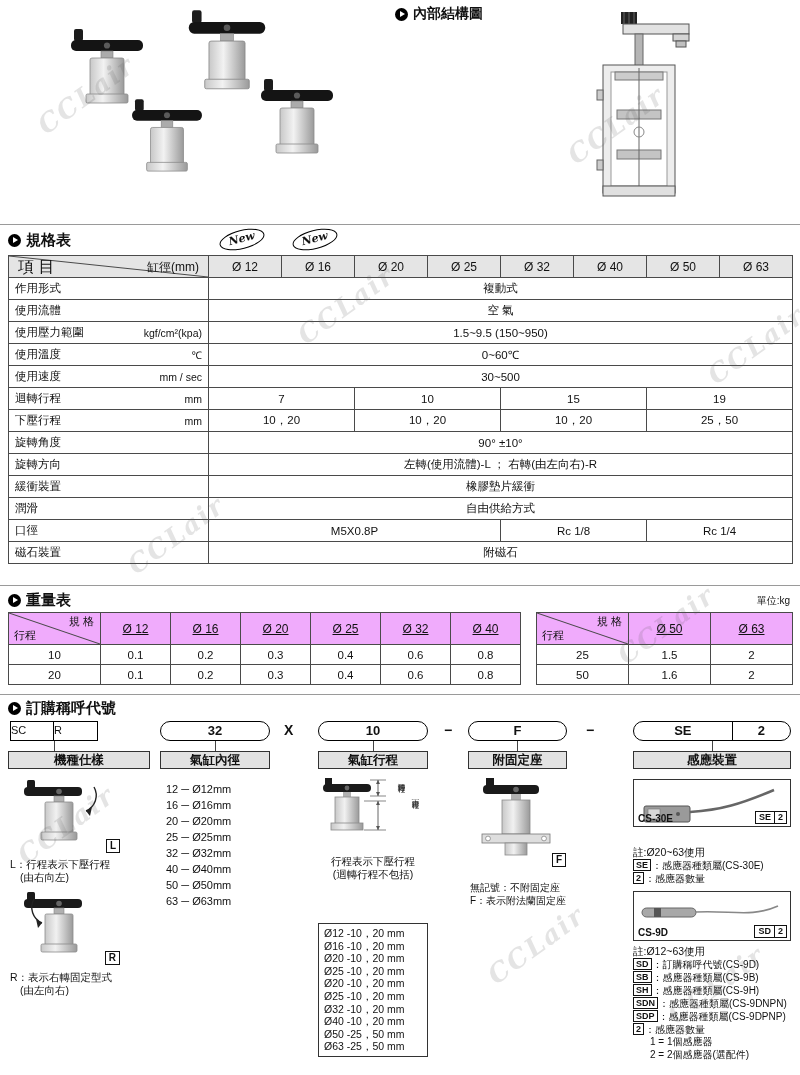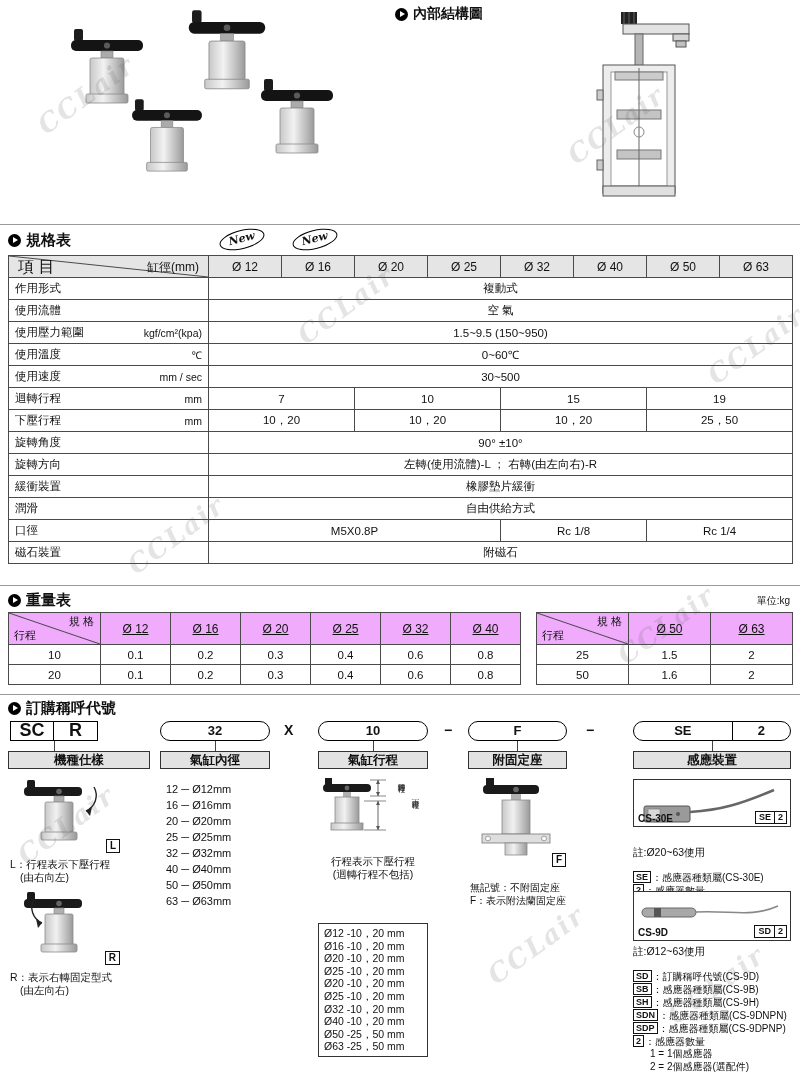--- a/index.html
+++ b/index.html
@@ -49,22 +49,22 @@
 
   .wt { position:absolute; font-size:11.5px; }
   .wt th { background:#f0abfc; font-weight:normal; height:32px; font-size:12px;text-decoration:underline; }
   .wt td { height:20px; text-align:center; }
   .unitnote { position:absolute; right:10px; top:8px; font-size:10px; }
 
   
   .pill { position:absolute; top:26px; height:20px; border:1.5px solid #000; border-radius:10px;
           text-align:center; font-weight:bold; font-size:13px; line-height:17px; }
   .codepair { position:absolute; top:26px; height:20px; display:flex; }
-  .codepair > div { width:44px; border:1.5px solid #000; text-align:center;
-                    font-weight:bold; font-size:18px; line-height:17px; }
+  .codepair > div { width:44px; border:1.5px solid #000; 
+                    font-weight:normal; font-size:11px; line-height:17px; }
   .codepair > div + div { border-left:none; }
   .pillpair { display:flex; padding:0; }
   .pillpair > div:first-child { flex:1.7; border-right:1.2px solid #000; }
   .pillpair > div:last-child { flex:1; }
   .conn { position:absolute; top:27px; font-weight:bold; font-size:14px; }
   .vline { position:absolute; width:1px; background:#444; top:46px; height:10px; }
   .lbox { position:absolute; top:56px; height:18px; background:#e3e3e3; border:1px solid #333;
           text-align:center; font-weight:bold; font-size:12.5px; line-height:16px; }
 
   .imgbox { position:absolute; }
@@ -73,21 +73,21 @@
   .cap { position:absolute; font-size:10.5px; white-space:nowrap; }
   .borelist { position:absolute; font-size:11px; line-height:16px; }
   .vtext { position:absolute; writing-mode:vertical-rl; font-size:7.5px; letter-spacing:1px; color:#333; }
   .slist { position:absolute; border:1px solid #333; font-size:10.5px; line-height:12.6px; padding:3px 5px; }
   .snote { position:absolute; font-size:10.5px; white-space:nowrap; }
   .sensorbox { position:absolute; border:1px solid #333; background:#fff; }
   .sname { position:absolute; left:4px; bottom:2px; font-weight:bold; font-size:10px; }
   .stags { position:absolute; right:3px; bottom:2px; display:flex; }
   .stags div { border:1px solid #111; font-size:9px; font-weight:bold; line-height:11px; padding:0 3px; background:#fff; }
   .stags div + div { border-left:none; }
-  .lgd { position:absolute; font-size:10px; line-height:12px; white-space:nowrap;margin-top:12px; }
+  .lgd { position:absolute; font-size:10px; line-height:12px; white-space:nowrap; }
   .kbd { display:inline-block; border:1px solid #111; font-size:9px; font-weight:bold;
          line-height:10px; padding:0 2px; margin-right:1px; vertical-align:1px; }
   .struct-head { position:absolute; left:395px; top:5px; display:flex; align-items:center; gap:5px;
                  font-weight:bold; font-size:14px; }
 </style>
 </head>
 <body>
 
 <div class="page">
 

